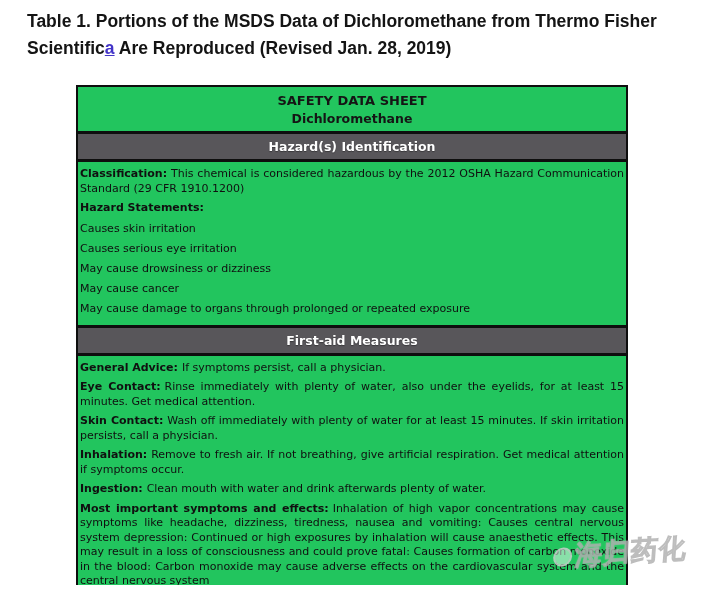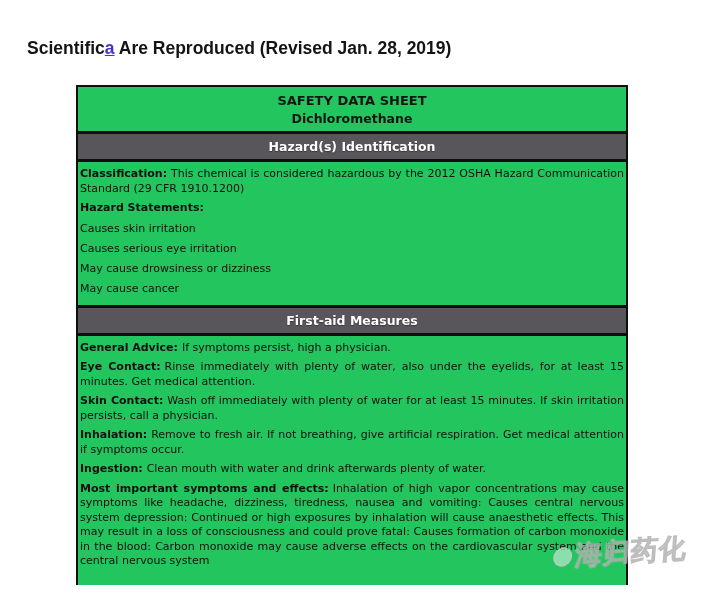--- a/index.html
+++ b/index.html
@@ -69,21 +69,21 @@
     text-shadow:0 0 2px rgba(255,255,255,.6);
     white-space:nowrap;
   }
 </style>
 </head>
 <body>
 
 <div class="page">
 
   <div class="doc-title">
-    <br>
+    <span>Table 1. Portions of the MSDS Data of Dichloromethane from Thermo Fisher</span><br>
     <span>Scientific</span><span class="footnote-link">a</span><span> Are Reproduced (Revised Jan. 28, 2019)</span>
   </div>
 
   <div class="sds-table">
 
     <div class="sds-head">
       <div class="l1">SAFETY DATA SHEET</div>
       <div class="l2">Dichloromethane</div>
     </div>
 
@@ -91,27 +91,28 @@
 
     <div class="section">
       <div class="para">
         <span class="plabel">Classification:</span><span>This chemical is considered hazardous by the 2012 OSHA Hazard Communication Standard (29 CFR 1910.1200)</span>
       </div>
       <div class="subhead">Hazard Statements:</div>
       <div class="hz-item">Causes skin irritation</div>
       <div class="hz-item">Causes serious eye irritation</div>
       <div class="hz-item">May cause drowsiness or dizziness</div>
       <div class="hz-item">May cause cancer</div>
+      <div class="hz-item">May cause damage to organs through prolonged or repeated exposure</div>
     </div>
 
     <div class="banner">First-aid Measures</div>
 
     <div class="section">
       <div class="fa-para">
-        <span class="plabel">General Advice:</span><span>If symptoms persist, high a physician.</span>
+        <span class="plabel">General Advice:</span><span>If symptoms persist, call a physician.</span>
       </div>
       <div class="fa-para">
         <span class="plabel">Eye Contact:</span><span>Rinse immediately with plenty of water, also under the eyelids, for at least 15 minutes. Get medical attention.</span>
       </div>
       <div class="fa-para">
         <span class="plabel">Skin Contact:</span><span>Wash off immediately with plenty of water for at least 15 minutes. If skin irritation persists, call a physician.</span>
       </div>
       <div class="fa-para">
         <span class="plabel">Inhalation:</span><span>Remove to fresh air. If not breathing, give artificial respiration. Get medical attention if symptoms occur.</span>
       </div>

